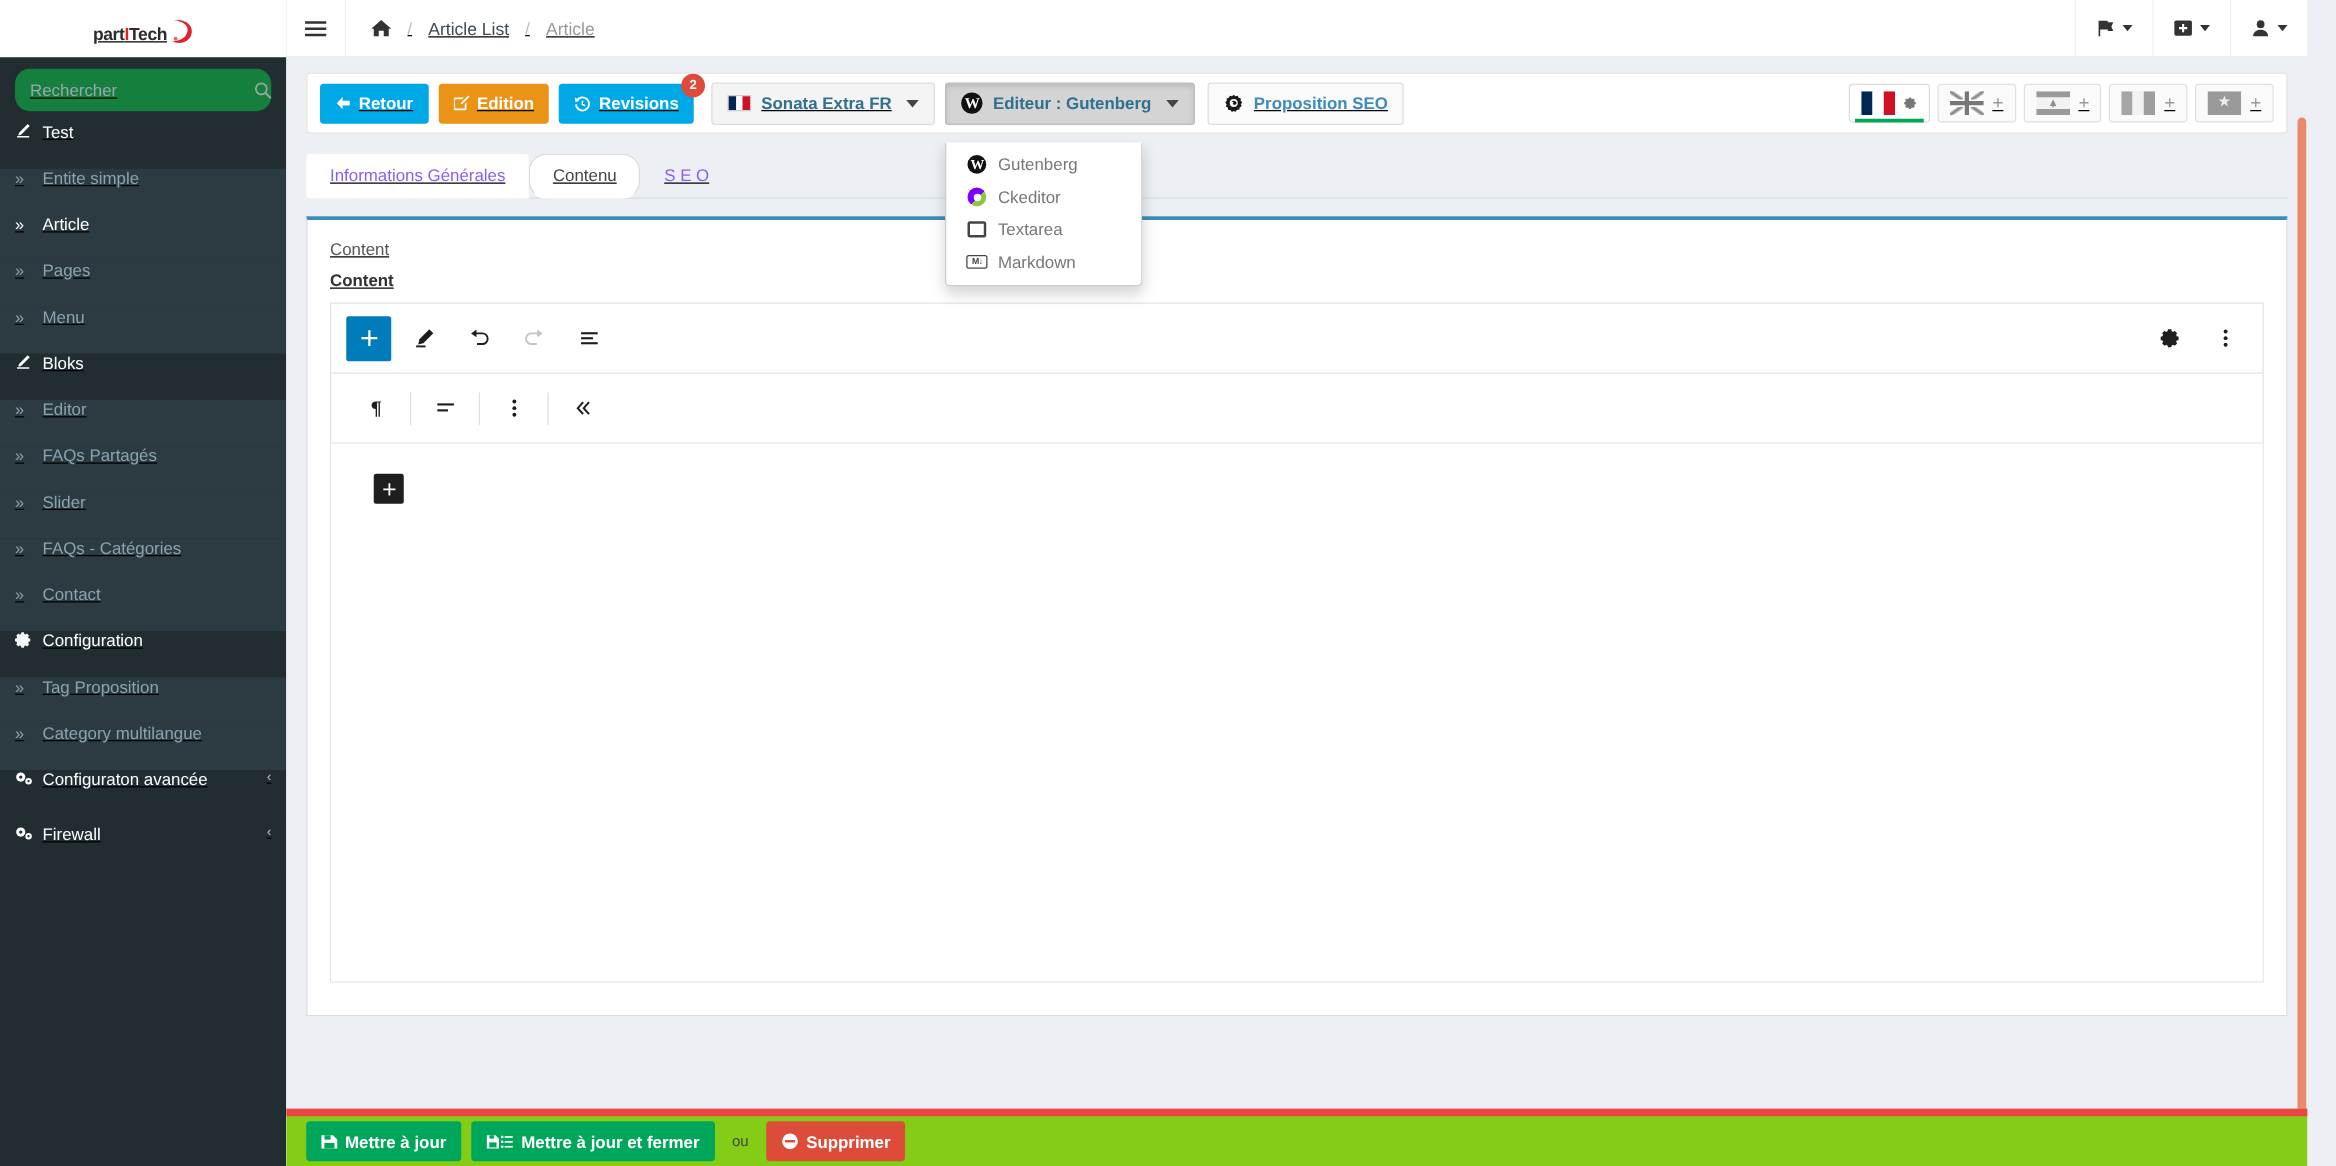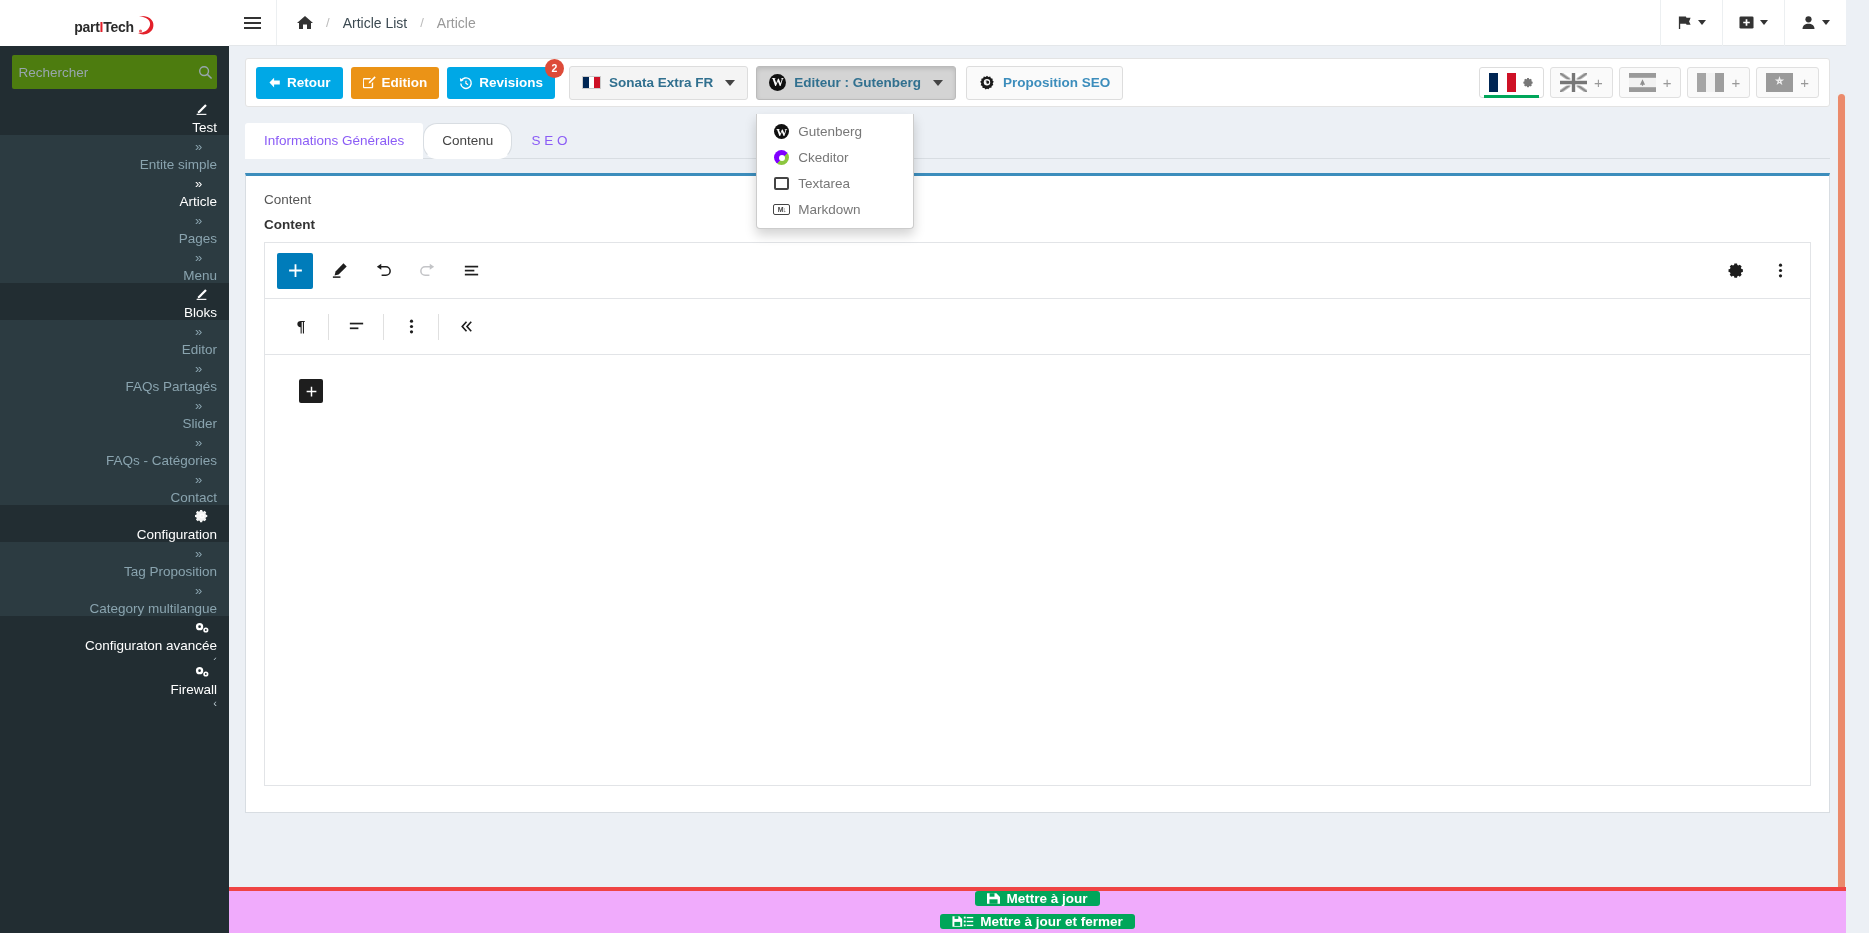--- a/index.html
+++ b/index.html
@@ -3,57 +3,56 @@
 <meta charset="utf-8">
 <style>
   * { box-sizing: border-box; }
   html, body {
     margin: 0; padding: 0;
     width: 1869px; height: 933px;
     overflow: hidden;
     font-family: "Liberation Sans", sans-serif;
     background: #ecf0f5;
   }
-  #app { position: relative; width: 1846px; height: 933px; display: flex; }
+  #app { position: relative; width: 1846px; height: 933px; display: flex; text-decoration: underline; }
 
   
   #sidebar {
     width: 229px; height: 933px;
     background: #222d32;
     flex: 0 0 229px;
     overflow: hidden;
   }
   .logo-bar {
     height: 46px; background: #ffffff;
     display: flex; align-items: center; justify-content: center;
   }
   .logo-wrap { display: flex; align-items: flex-end; }
   .logo-text { font-size: 14px; font-weight: bold; letter-spacing: -0.3px; color: #2b2b2b; line-height: 1; }
   .logo-text .i { color: #e3202a; }
   .logo-swoosh {
     width: 20px; height: 22px; margin-left: 1px; position: relative; top: 2px;
   }
   .search-wrap { padding: 9px 12px 9px 12px; background: #222d32; }
   .search-box {
-    background: #4d7c0f; height: 34px; border-radius: 2px;
-    display: flex; align-items: center; padding: 0 10px; justify-content: center;
+    background: #15803d; height: 34px; border-radius: 12px;
+    display: flex; align-items: center; padding: 0 10px;
   }
   .search-box input {
     flex: 1; background: transparent; border: 0; outline: none;
     color: #ccc; font-size: 13.5px; font-family: "Liberation Sans", sans-serif;
   }
   .search-box input::placeholder { color: #98a6ad; }
   .search-ico { color: #98a6ad; font-size: 14px; }
 
   .nav-item {
-    display: flex; align-items: flex-end;
+    display: flex; align-items: flex-start;
     height: 37px; padding: 0 12px;
     color: #b8c7ce; font-size: 13.5px; cursor: pointer;
     position: relative;
-    flex-direction: column;
   }
   .nav-header { background: #222d32; color: #ffffff; }
   .nav-header.active-parent { border-left: 3px solid #ffffff; padding-left: 9px; }
   .nav-sub { background: #2c3b41; color: #8aa4af; }
   .nav-sub.current { color: #ffffff; font-weight: normal; }
   .nav-ico {
     width: 22px; display: inline-flex; align-items: center;
     font-size: 13px; flex: 0 0 22px;
   }
   .nav-label { flex: 1; }
@@ -244,22 +243,22 @@
   .gb-inserter {
     width: 24px; height: 24px; background: #1e1e1e; color: #fff;
     display: inline-flex; align-items: center; justify-content: center;
     font-size: 15px; font-weight: 300; cursor: pointer; border-radius: 2px;
     margin-left: 14px; margin-top: 8px;
   }
 
   
   .bottom-bar {
     position: absolute; left: 0; right: 0; bottom: 0; height: 46px;
-    background: #f0abfc; border-top: 4px solid #ef4444;
-    display: flex; align-items: center; padding: 0 16px; gap: 8px; flex-direction: column;
+    background: #84cc16; border-top: 6px solid #ef4444;
+    display: flex; align-items: center; padding: 0 16px; gap: 8px;
   }
   .btn-success { background: #00a65a; }
   .btn-danger { background: #dd4b39; }
   .ou-text { font-size: 12px; color: #444; margin: 0 6px; }
 
   .scrollbar-track {
     position: absolute; right: 0; top: 46px; width: 9px; bottom: 0; background: #eceff1;
   }
   .scrollbar-thumb {
     position: absolute; right: 1px; top: 48px; width: 7px; height: 815px;

